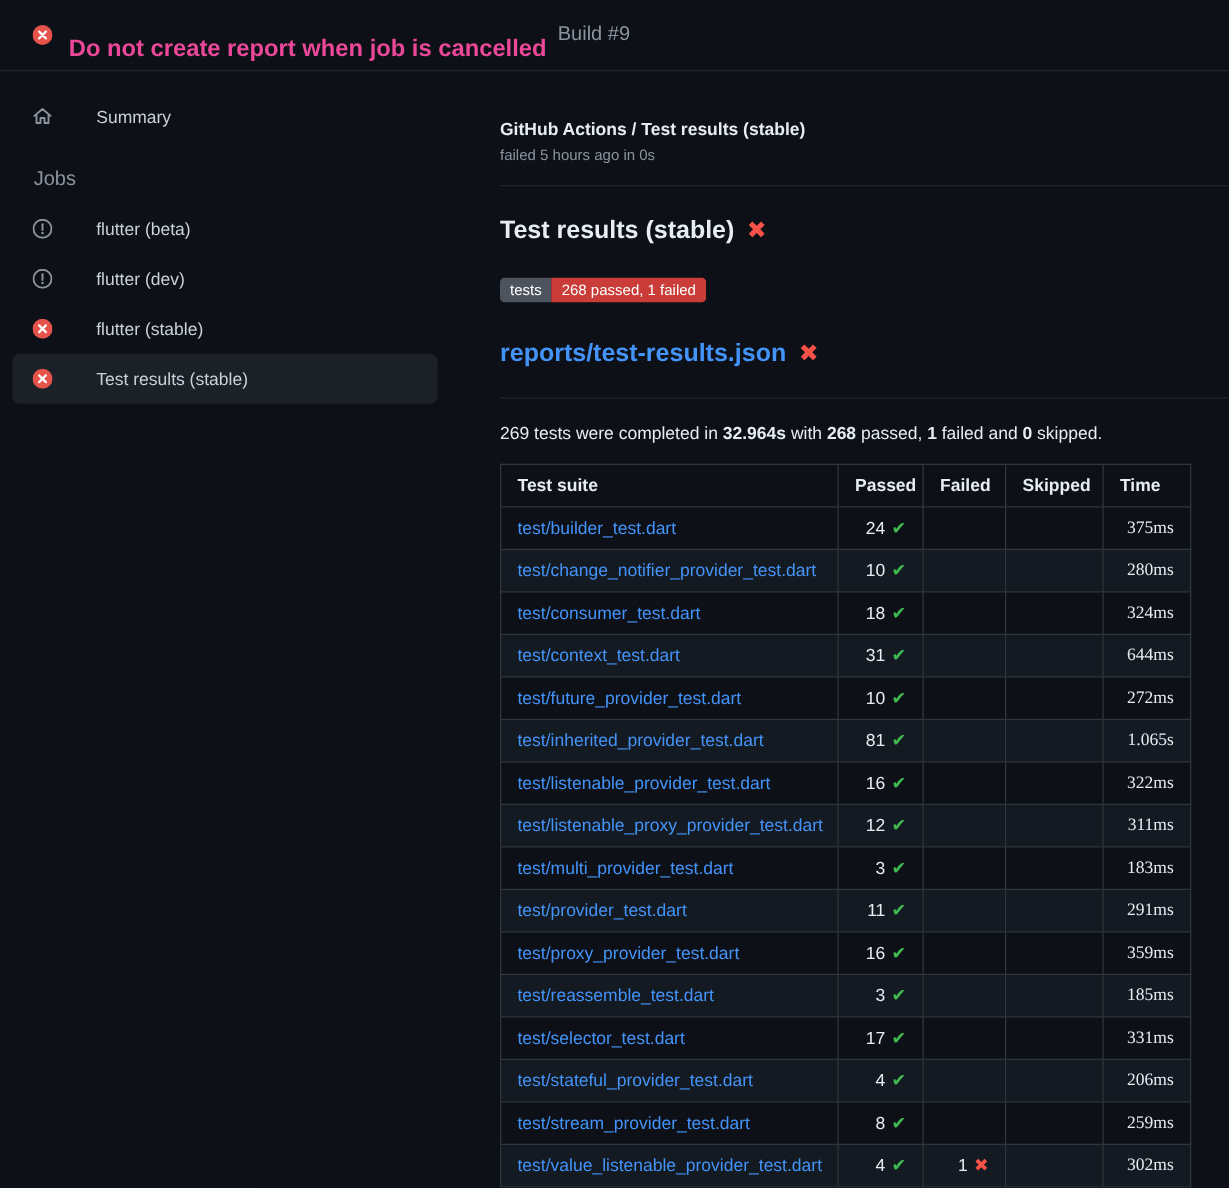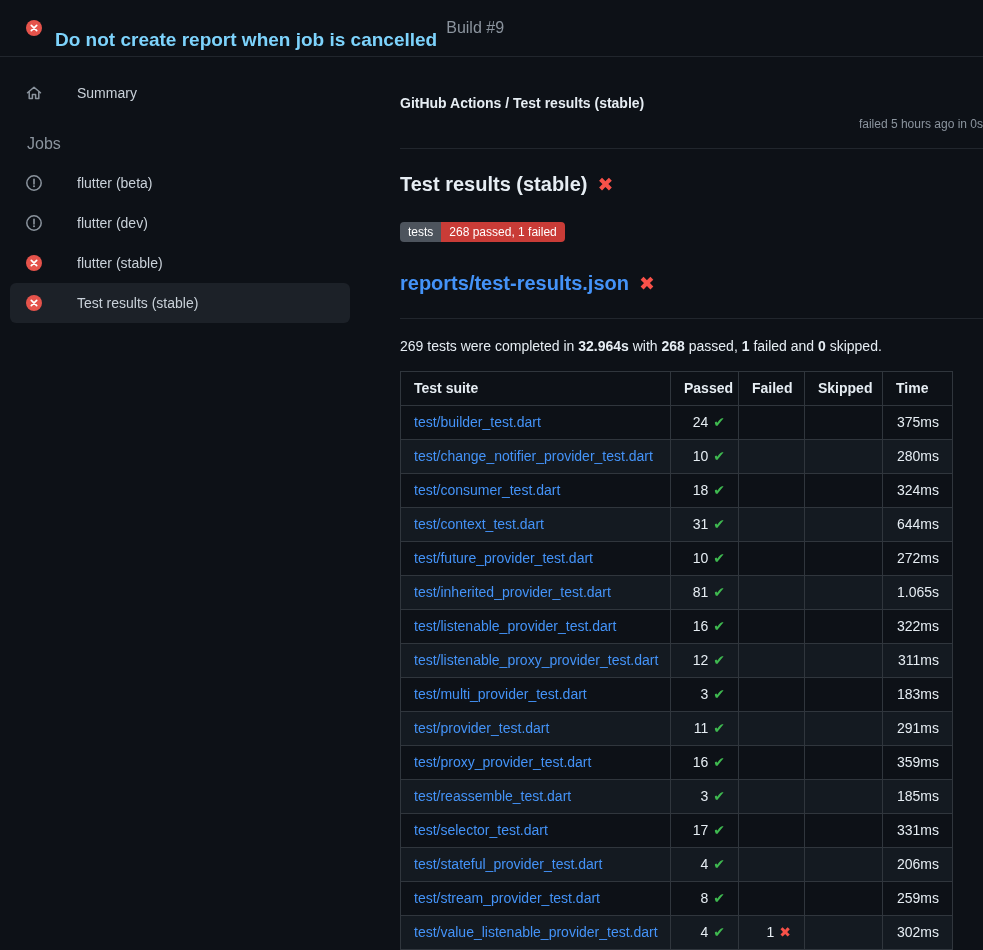--- a/index.html
+++ b/index.html
@@ -15,21 +15,21 @@
   a { text-decoration: none; }
 
   
   .topbar {
     height: 57px;
     display: flex; align-items: center;
     padding: 0 16px 0 26px;
     border-bottom: 1px solid #21262d;
     gap: 13px;
   }
-  .topbar .title { font-size: 19px; font-weight: 700; color: #7dd3fc; white-space: nowrap; margin-top: 24px; }
+  .topbar .title { font-size: 19px; font-weight: 700; color: #ec4899; white-space: nowrap; margin-top: 24px; }
   .topbar .build { font-size: 16px; font-weight: 400; color: #8b949e; margin-left: -4px; }
 
   
   .layout { display: flex; align-items: flex-start; }
 
   
   .sidebar { width: 400px; flex: none; padding-top: 16px; }
   .side-item {
     display: flex; align-items: center; gap: 11px;
     width: 340px; margin-left: 10px;
@@ -39,21 +39,21 @@
     cursor: pointer;
   }
   .side-item.selected { background: #1c2128; }
   .side-item .lbl { font-size: 14px; line-height: 20px; margin-left: 24px; }
   .jobs-label { color: #8b949e; font-size: 16px; margin: 22px 0 10px 27px; }
   .icon16 { width: 16px; height: 16px; flex: none; display: block; }
 
   
   .main { flex: 1; min-width: 0; padding: 38px 0 0 0; }
   .breadcrumb { font-weight: 700; font-size: 14px; color: #e6edf3; }
-  .run-meta { color: #8b949e; font-size: 12px; margin-top: 6px; text-align: right; }
+  .run-meta { color: #8b949e; font-size: 12px; margin-top: 6px; }
   .divider { height: 1px; background: #21262d; margin: 17px 0 0 0; }
 
   .section-title {
     margin-top: 24px;
     font-size: 20px; font-weight: 700;
     display: flex; align-items: center; gap: 10px;
   }
   .x-red { color: #f85149; font-weight: 700; font-size: 19px; line-height: 1; }
 
   .badge {
@@ -92,21 +92,21 @@
   }
   .results th { font-weight: 700; text-align: left; color: #e6edf3; }
   .results tbody tr:nth-child(even) { background: #141a21; }
   .results td a { color: #4493f8; }
   .col-suite { width: 270px; }
   .col-passed { width: 68px; }
   .col-failed { width: 66px; }
   .col-skipped { width: 78px; }
   .col-time { width: 70px; }
   td.num { text-align: right; }
-  td.time { text-align: right; color: #e6edf3; }
+  td.time { text-align: right; color: #e6edf3; font-family: Liberation Serif, serif; }
   .glyph-ok { color: #3fb950; margin-left: 5px; }
   .glyph-bad { color: #f85149; margin-left: 5px; }
 </style>
 </head>
 <body>
 
 <div class="topbar">
   <svg class="icon16" width="22" height="22" viewBox="0 0 16 16">
     <circle cx="8" cy="8" r="8" fill="#e5534b"></circle>
     <path d="M5.3 5.3 L10.7 10.7 M10.7 5.3 L5.3 10.7" stroke="#ffffff" stroke-width="1.7" stroke-linecap="round"></path>

